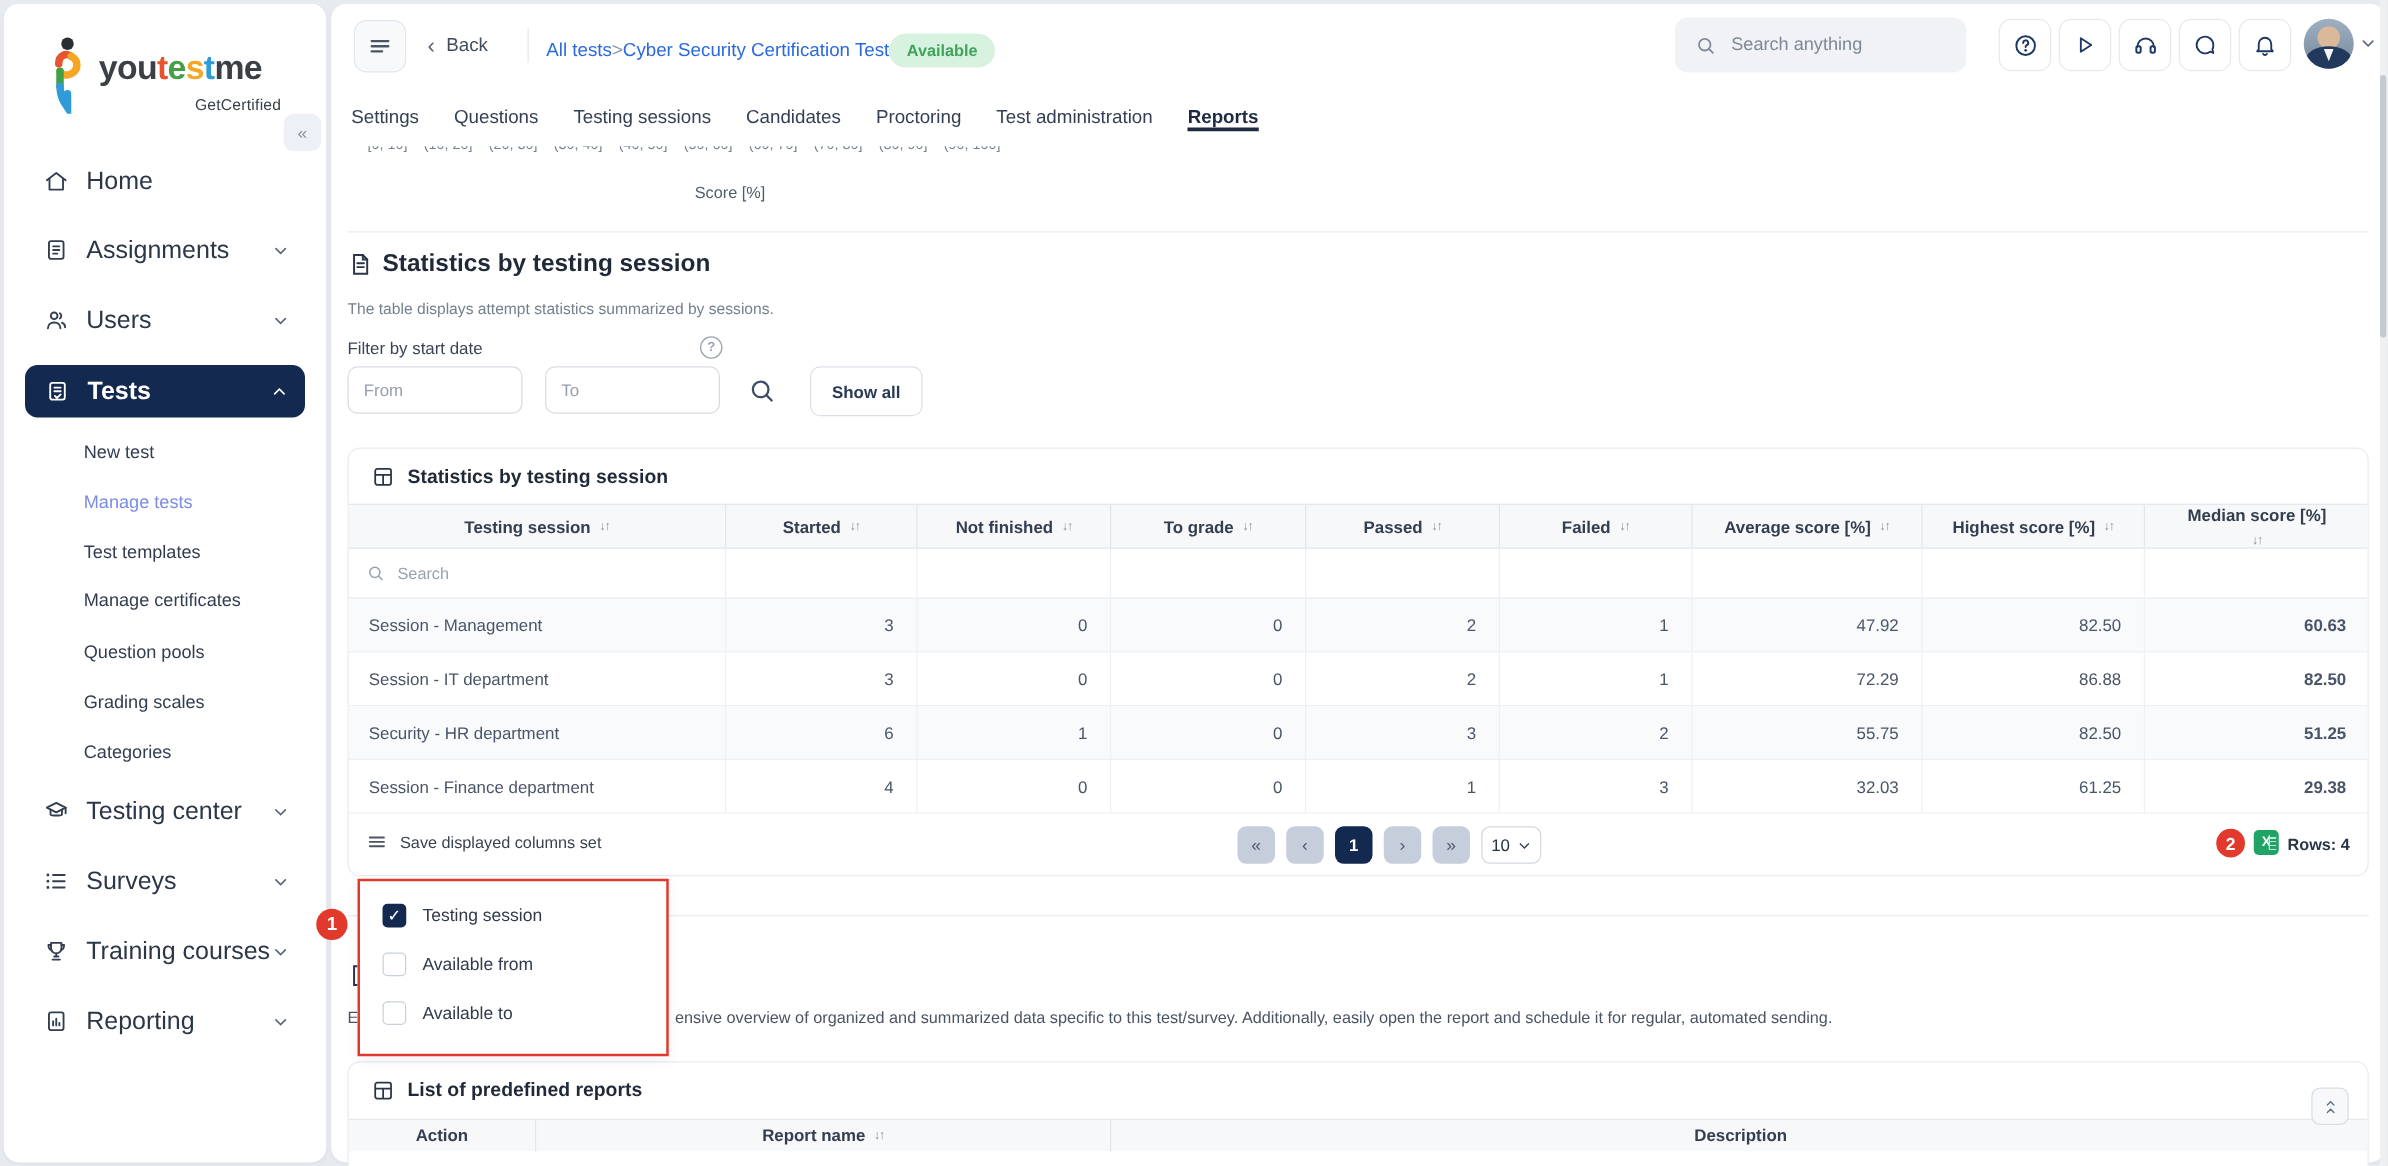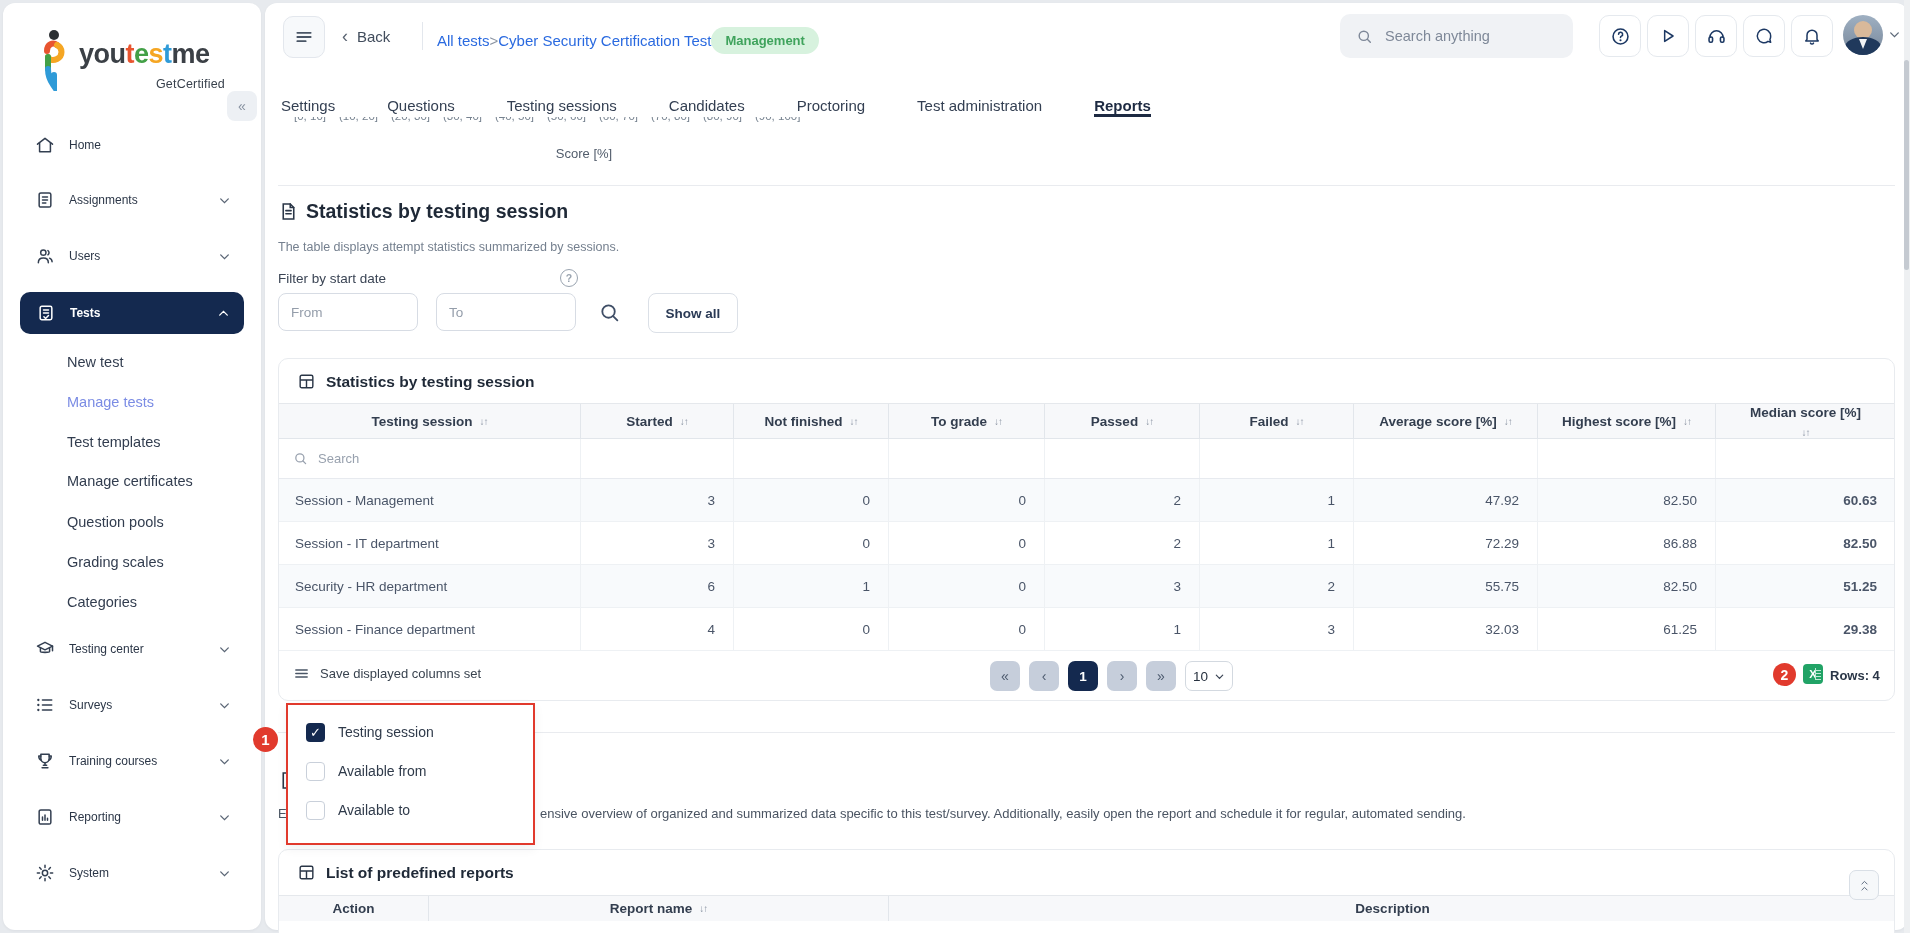--- a/index.html
+++ b/index.html
@@ -8,21 +8,21 @@
   .panel{position:absolute;background:#fff;border-radius:12px;box-shadow:0 1px 3px rgba(16,24,40,.05);}
 
   
   .sidebar{left:3px;top:3px;width:258px;height:927px;}
   .brand-text{font-size:27px;font-weight:700;letter-spacing:-0.5px;}
   .brand-tag{font-size:12.5px;color:#38414c;letter-spacing:.2px;}
   .collapse-btn{left:224px;top:88px;width:30px;height:30px;border-radius:8px;background:#edf0f4;color:#8791a0;
     font-size:14px;display:flex;align-items:center;justify-content:center;cursor:pointer;}
   .nav-item{position:absolute;left:16px;width:226px;height:36px;display:flex;align-items:center;cursor:pointer;color:#2b3647;}
   .nav-item .nicon{width:20px;height:20px;margin-left:16px;flex:0 0 20px;color:#333f51;}
-  .nav-item .nlabel{margin-left:14px;font-size:12px;font-weight:500;text-align:center;}
+  .nav-item .nlabel{margin-left:14px;font-size:20px;font-weight:500;text-align:center;}
   .nav-item .nchev{margin-left:auto;margin-right:14px;width:13px;height:13px;color:#5a6575;}
   .nav-item.active-pill{background:#14294f;border-radius:10px;color:#fff;height:42px;}
   .nav-item.active-pill .nicon,.nav-item.active-pill .nchev{color:#fff;}
   .nav-item.active-pill .nlabel{font-weight:700;}
   .sub-item{position:absolute;left:64px;font-size:14.5px;color:#323d4f;cursor:pointer;}
   .sub-item.active{color:#7b8ce4;}
 
   
   .main{left:265px;top:3px;width:1643px;height:927px;border-radius:12px;overflow:hidden;}
   .hamburger{left:283px;top:16px;width:40px;height:40px;border:1px solid #e3e7ed;background:#f7f9fb;border-radius:10px;
@@ -38,21 +38,21 @@
   .searchbox input::placeholder{color:#7e8898;}
   .icon-btn{position:absolute;top:15px;width:40px;height:40px;border:1px solid #e5e9ee;border-radius:10px;background:#fff;
     display:flex;align-items:center;justify-content:center;color:#1c3863;cursor:pointer;}
   .avatar{left:1843px;top:15px;width:40px;height:40px;border-radius:50%;overflow:hidden;background:linear-gradient(#9fb0c2,#77879a);cursor:pointer;}
   .avatar .head{position:absolute;left:11px;top:6px;width:18px;height:18px;border-radius:50%;background:#d9b99a;}
   .avatar .suit{position:absolute;left:2px;top:22px;width:36px;height:20px;border-radius:50% 50% 0 0;background:#20395c;}
   .avatar .shirt{position:absolute;left:16px;top:24px;width:8px;height:10px;background:#f2f4f6;clip-path:polygon(0 0,100% 0,50% 100%);}
   .avatar-chev{left:1888px;top:28px;width:13px;height:13px;color:#5c6878;cursor:pointer;}
 
   
-  .tabs{left:281px;top:85px;height:32px;display:flex;gap:52px;align-items:flex-end;}
+  .tabs{left:281px;top:85px;height:32px;display:flex;gap:28px;align-items:flex-start;}
   .tab{font-size:15px;color:#333f52;font-weight:500;display:flex;align-items:center;cursor:pointer;border-bottom:3px solid transparent;}
   .tab.active{color:#1d2a42;font-weight:700;border-bottom-color:#1d2a42;}
 
   
   .axis-clip{left:282px;top:117px;width:640px;height:15px;overflow:hidden;}
   .axis-row{display:flex;gap:13px;padding-left:12px;margin-top:-7px;}
   .axis-row span{font-size:11.5px;color:#76828f;white-space:nowrap;}
   .score-label{left:484px;top:146px;width:200px;text-align:center;font-size:13px;color:#515c6b;}
   .hr{position:absolute;height:1px;background:#e9ebef;}
 
@@ -266,53 +266,39 @@
           </svg>
       </span>
       <span class="nlabel">Reporting</span>
       <span class="nchev">
         <svg viewBox="0 0 24 24" width="13" height="13" fill="none" stroke="currentColor" stroke-width="2.4" stroke-linecap="round">
             <path d="M5 9 L12 16 L19 9"></path>
           </svg>
       </span>
     </div>
 
-    <div class="nav-item" style="top:852px;">
-      <span class="nicon">
-        <svg viewBox="0 0 24 24" width="20" height="20" fill="none" stroke="currentColor" stroke-width="1.8" stroke-linecap="round" stroke-linejoin="round">
-            <circle cx="12" cy="12" r="3.2"></circle>
-            <path d="M12 2.8v2.7M12 18.5v2.7M2.8 12h2.7M18.5 12h2.7M5.5 5.5l1.9 1.9M16.6 16.6l1.9 1.9M18.5 5.5l-1.9 1.9M7.4 16.6l-1.9 1.9"></path>
-          </svg>
-      </span>
-      <span class="nlabel">System</span>
-      <span class="nchev">
-        <svg viewBox="0 0 24 24" width="13" height="13" fill="none" stroke="currentColor" stroke-width="2.4" stroke-linecap="round">
-            <path d="M5 9 L12 16 L19 9"></path>
-          </svg>
-      </span>
-    </div>
   </div>
 
   <div class="panel main"></div>
 
   <div class="abs hamburger">
     <svg viewBox="0 0 24 24" width="20" height="20" fill="none" stroke="currentColor" stroke-width="2.2" stroke-linecap="round">
         <path d="M4 7h16M4 12h16M4 17h10"></path>
       </svg>
   </div>
   <div class="abs backlink">
     <span style="font-size:18px;color:#5a6472;">‹</span>
     <span>Back</span>
   </div>
   <div class="abs hdr-divider"></div>
   <div class="abs crumbs">
     <span class="crumb-link">All tests</span>
     <span class="crumb-sep">&gt;</span>
     <span class="crumb-link">Cyber Security Certification Test</span>
-    <span class="badge">Management</span>
+    <span class="badge">Available</span>
   </div>
 
   <div class="abs searchbox">
     <span style="margin:0 10px 0 16px;color:#7e8898;">
       <svg viewBox="0 0 24 24" width="17" height="17" fill="none" stroke="currentColor" stroke-width="2" stroke-linecap="round">
           <circle cx="11" cy="11" r="6.5"></circle>
           <path d="M16 16l4.2 4.2"></path>
         </svg>
     </span>
     <input type="text" placeholder="Search anything" style="">

